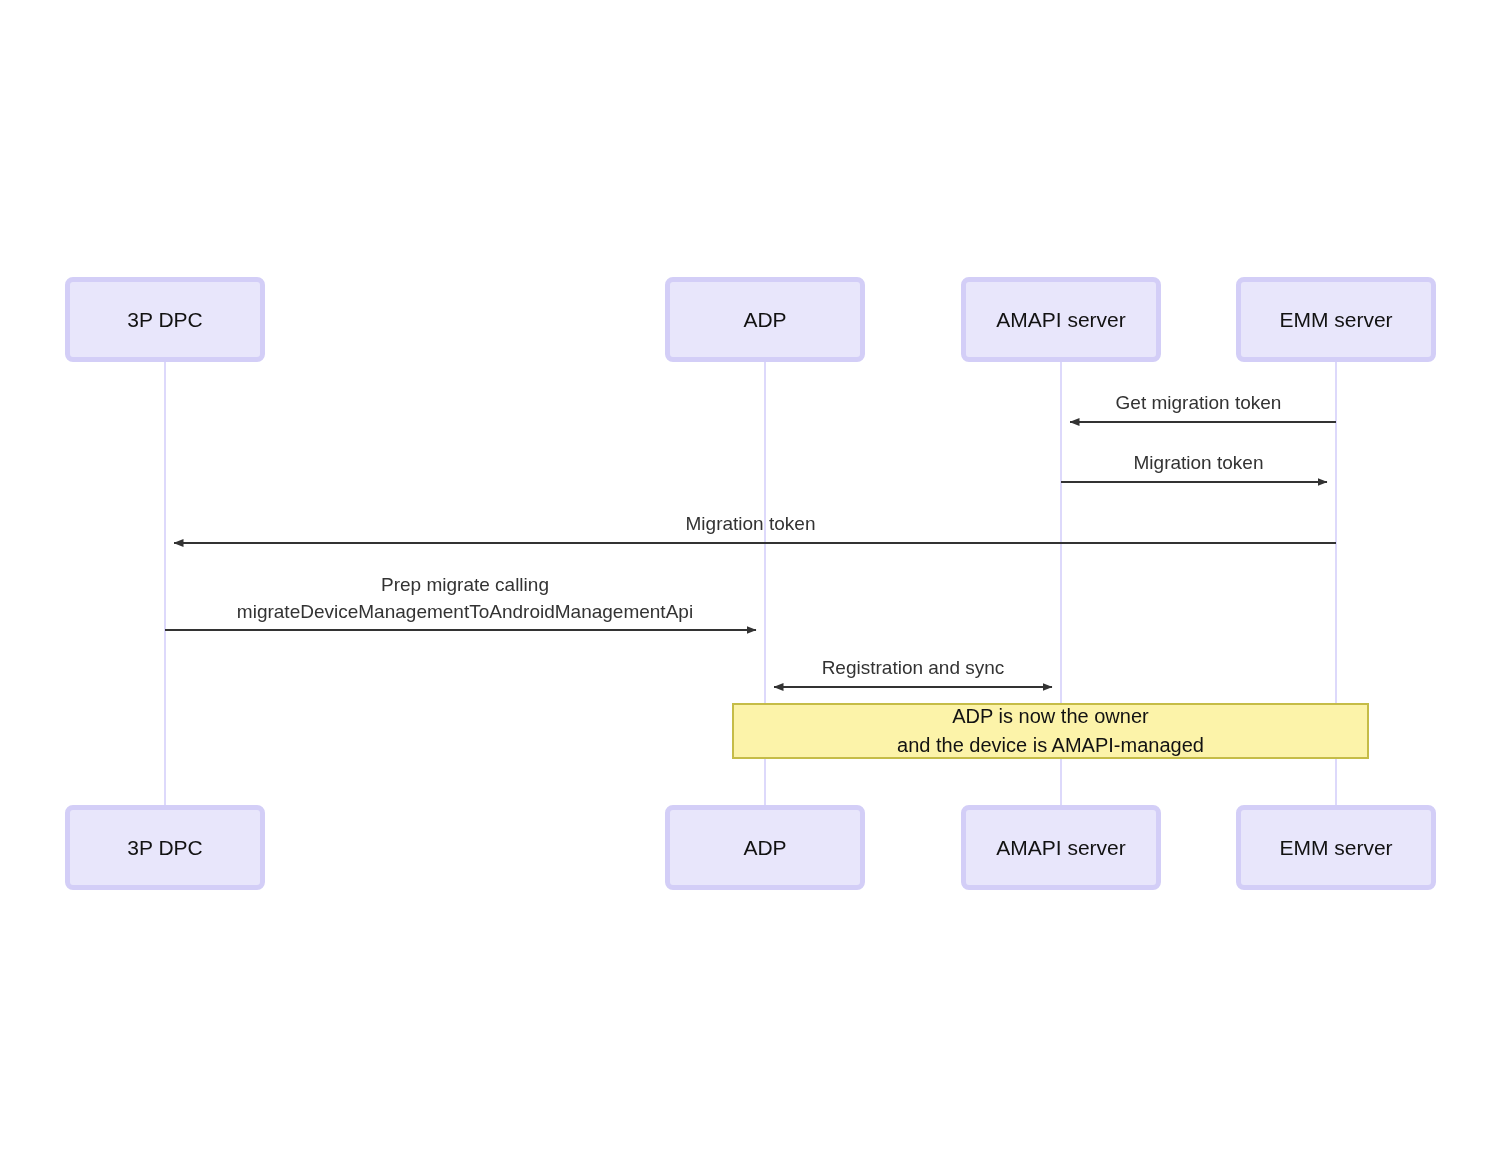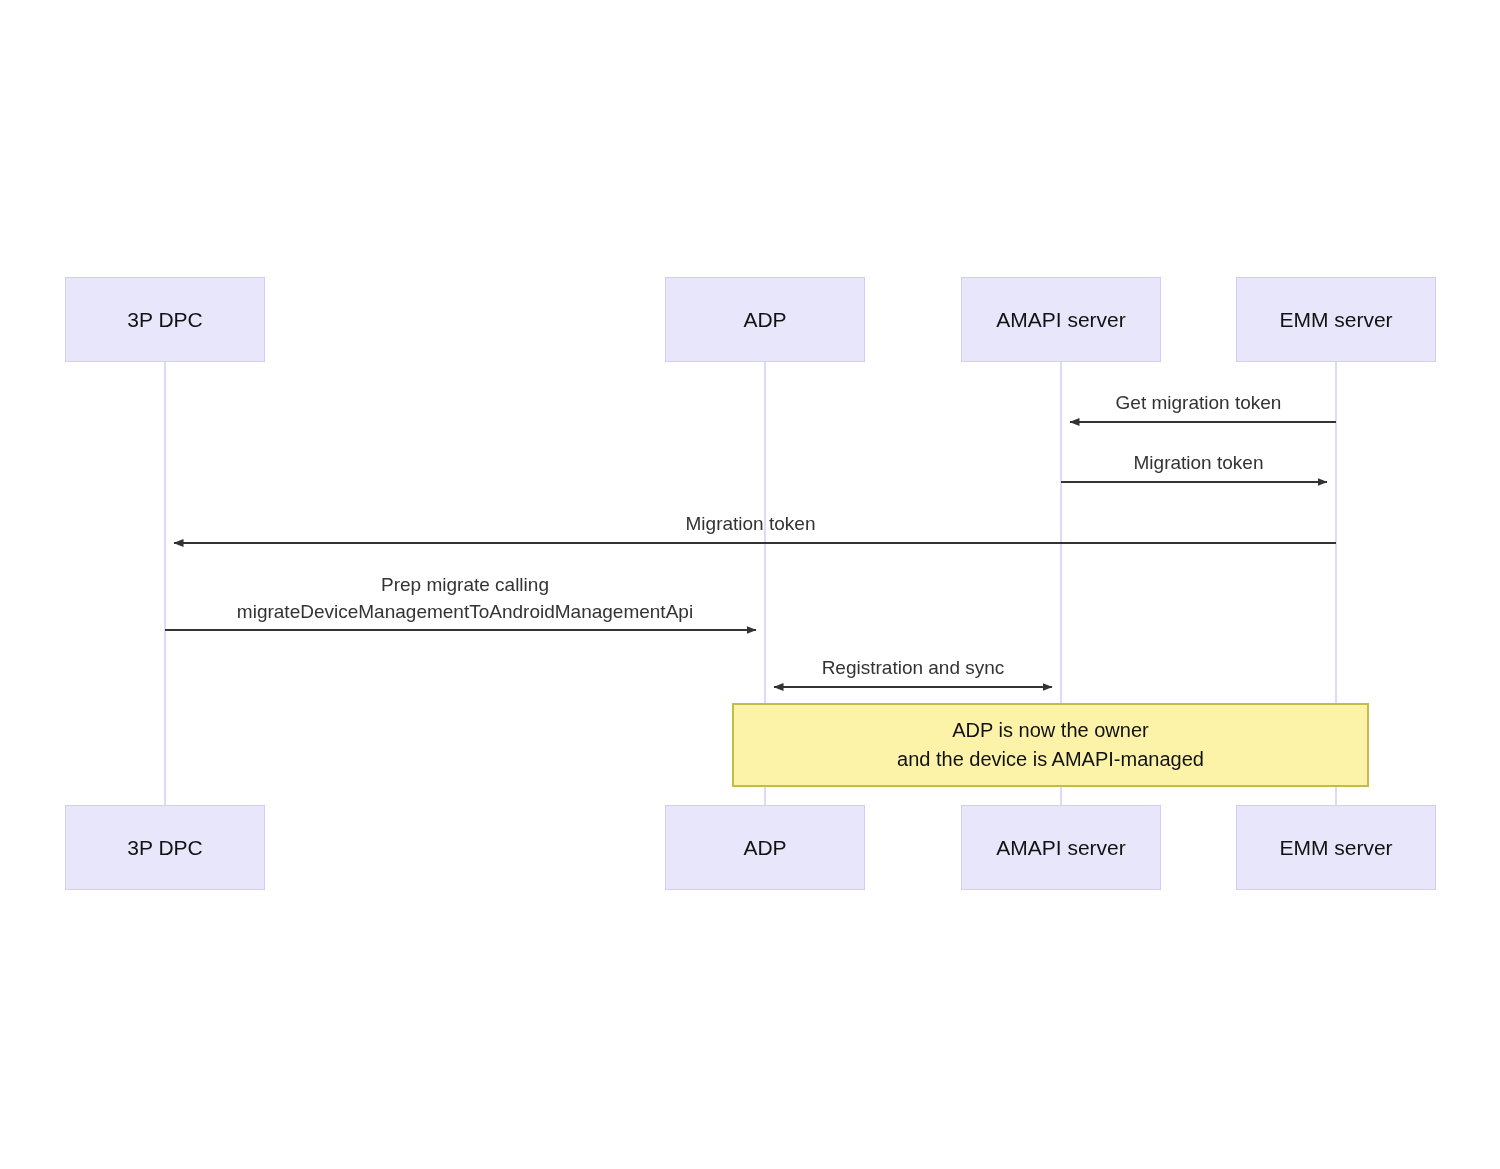--- a/index.html
+++ b/index.html
@@ -26,22 +26,22 @@
     left: 0;
     top: 0;
     width: 1500px;
     height: 1169px;
   }
   
   .participant {
     position: absolute;
     box-sizing: border-box;
     background: #e8e6fb;
-    border: 1px solid #b91c1c;
-    border-radius: 0;
+    border: 5px solid #b91c1c;
+    border-radius: 8px;
     display: flex;
     align-items: center;
     justify-content: center;
   }
   .participant-label {
     font-size: 21px;
     color: #121212;
     font-family: "Liberation Sans", sans-serif;
     line-height: 1.1;
     text-align: center;
@@ -158,19 +158,19 @@
   <div class="layer" id="message-labels">
       <div class="msg-label" style="left: 0px; top: 390px; width: 1500px; text-align: center; transform: translateX(448.5px);">Get migration token</div>
       <div class="msg-label" style="left: 0px; top: 450px; width: 1500px; text-align: center; transform: translateX(448.5px);">Migration token</div>
       <div class="msg-label" style="left: 0px; top: 511px; width: 1500px; text-align: center; transform: translateX(0.5px);">Migration token</div>
       <div class="msg-label two-line" style="left: 0px; top: 571px; width: 1500px; text-align: center; transform: translateX(-285px);">Prep migrate calling
 migrateDeviceManagementToAndroidManagementApi</div>
       <div class="msg-label" style="left: 0px; top: 655px; width: 1500px; text-align: center; transform: translateX(163px);">Registration and sync</div>
     </div>
 
   <div class="layer" id="notes">
-      <div class="note" style="left: 732px; top: 703px; width: 637px; height: 84px; background: rgb(252, 243, 169); border-color: rgb(197, 188, 71);">
+      <div class="note" style="left: 732px; top: 703px; width: 637px; height: 56px; background: rgb(252, 243, 169); border-color: rgb(197, 188, 71);">
         <div class="note-text">ADP is now the owner
 and the device is AMAPI-managed</div>
       </div>
     </div>
 
 </div>
 
 </body></html>

